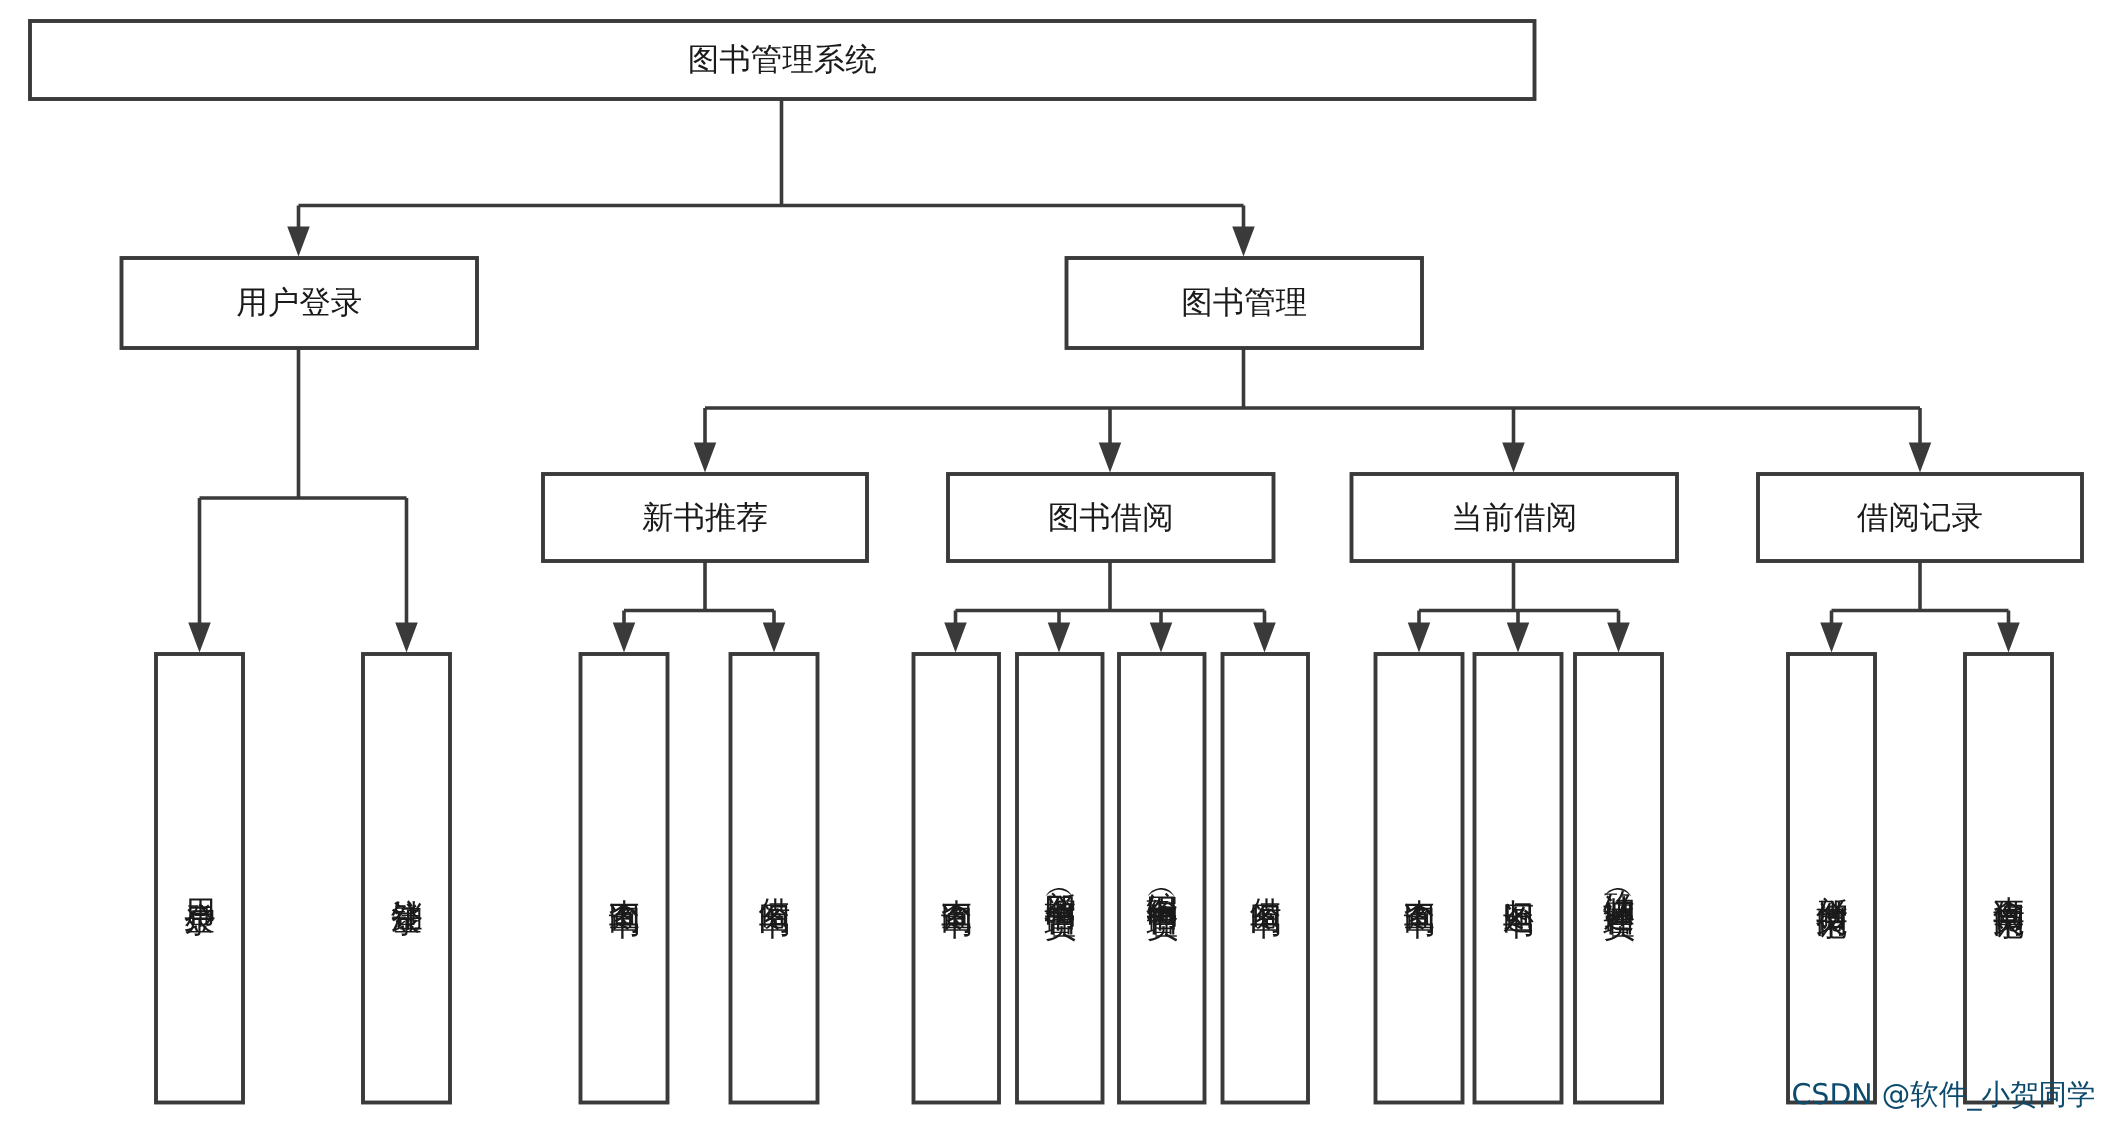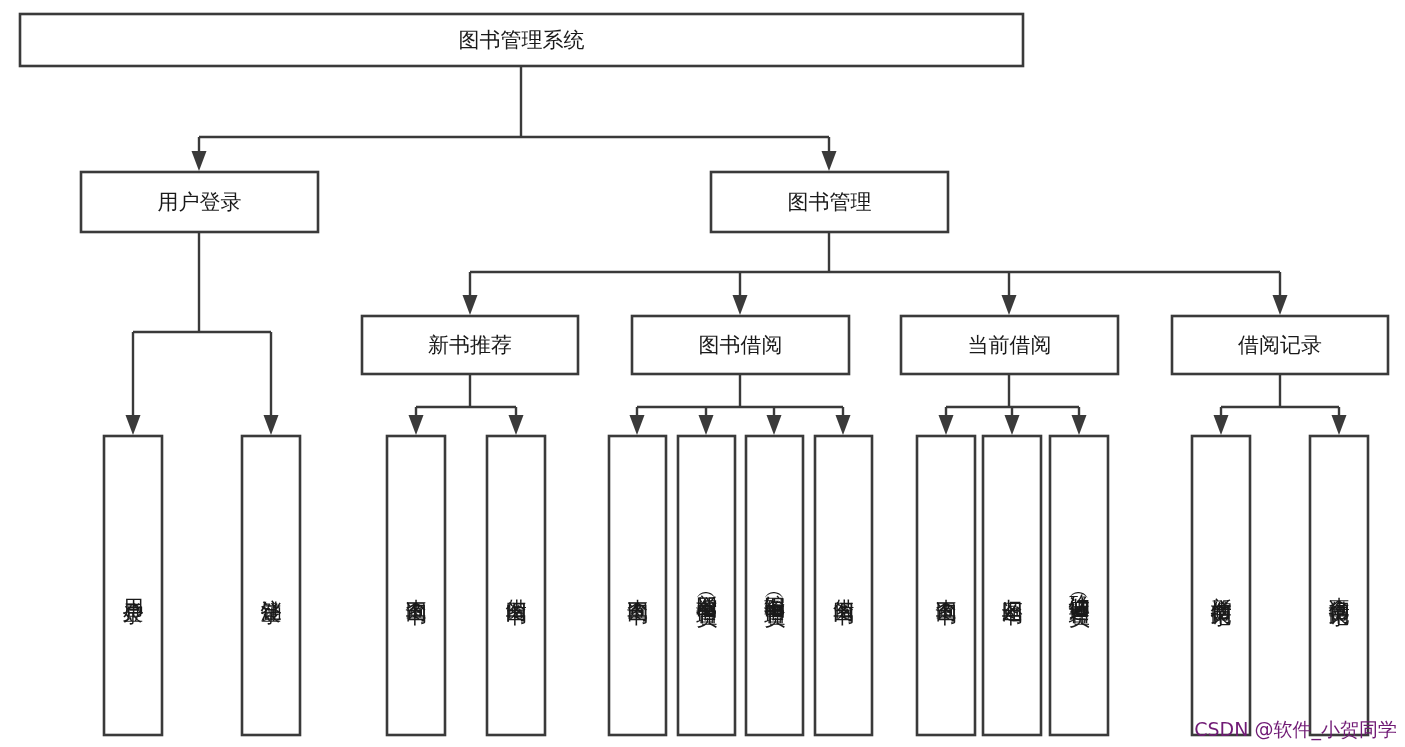--- a/index.html
+++ b/index.html
@@ -60,21 +60,21 @@
     white-space: nowrap;
     text-align: center;
     pointer-events: none;
   }
   #watermark {
     position: absolute;
     right: 8px;
     bottom: 4px;
     font-family: "DejaVu Sans", "Liberation Sans", sans-serif;
     font-size: 19px;
-    color: #701a75;
+    color: #0c4a6e;
     white-space: nowrap;
     text-align: center;
   }
 </style>
 </head>
 <body>
 
 <div id="diagram-root">
 
   <svg id="tree-svg" viewBox="0 0 1405 747" xmlns="http://www.w3.org/2000/svg">

